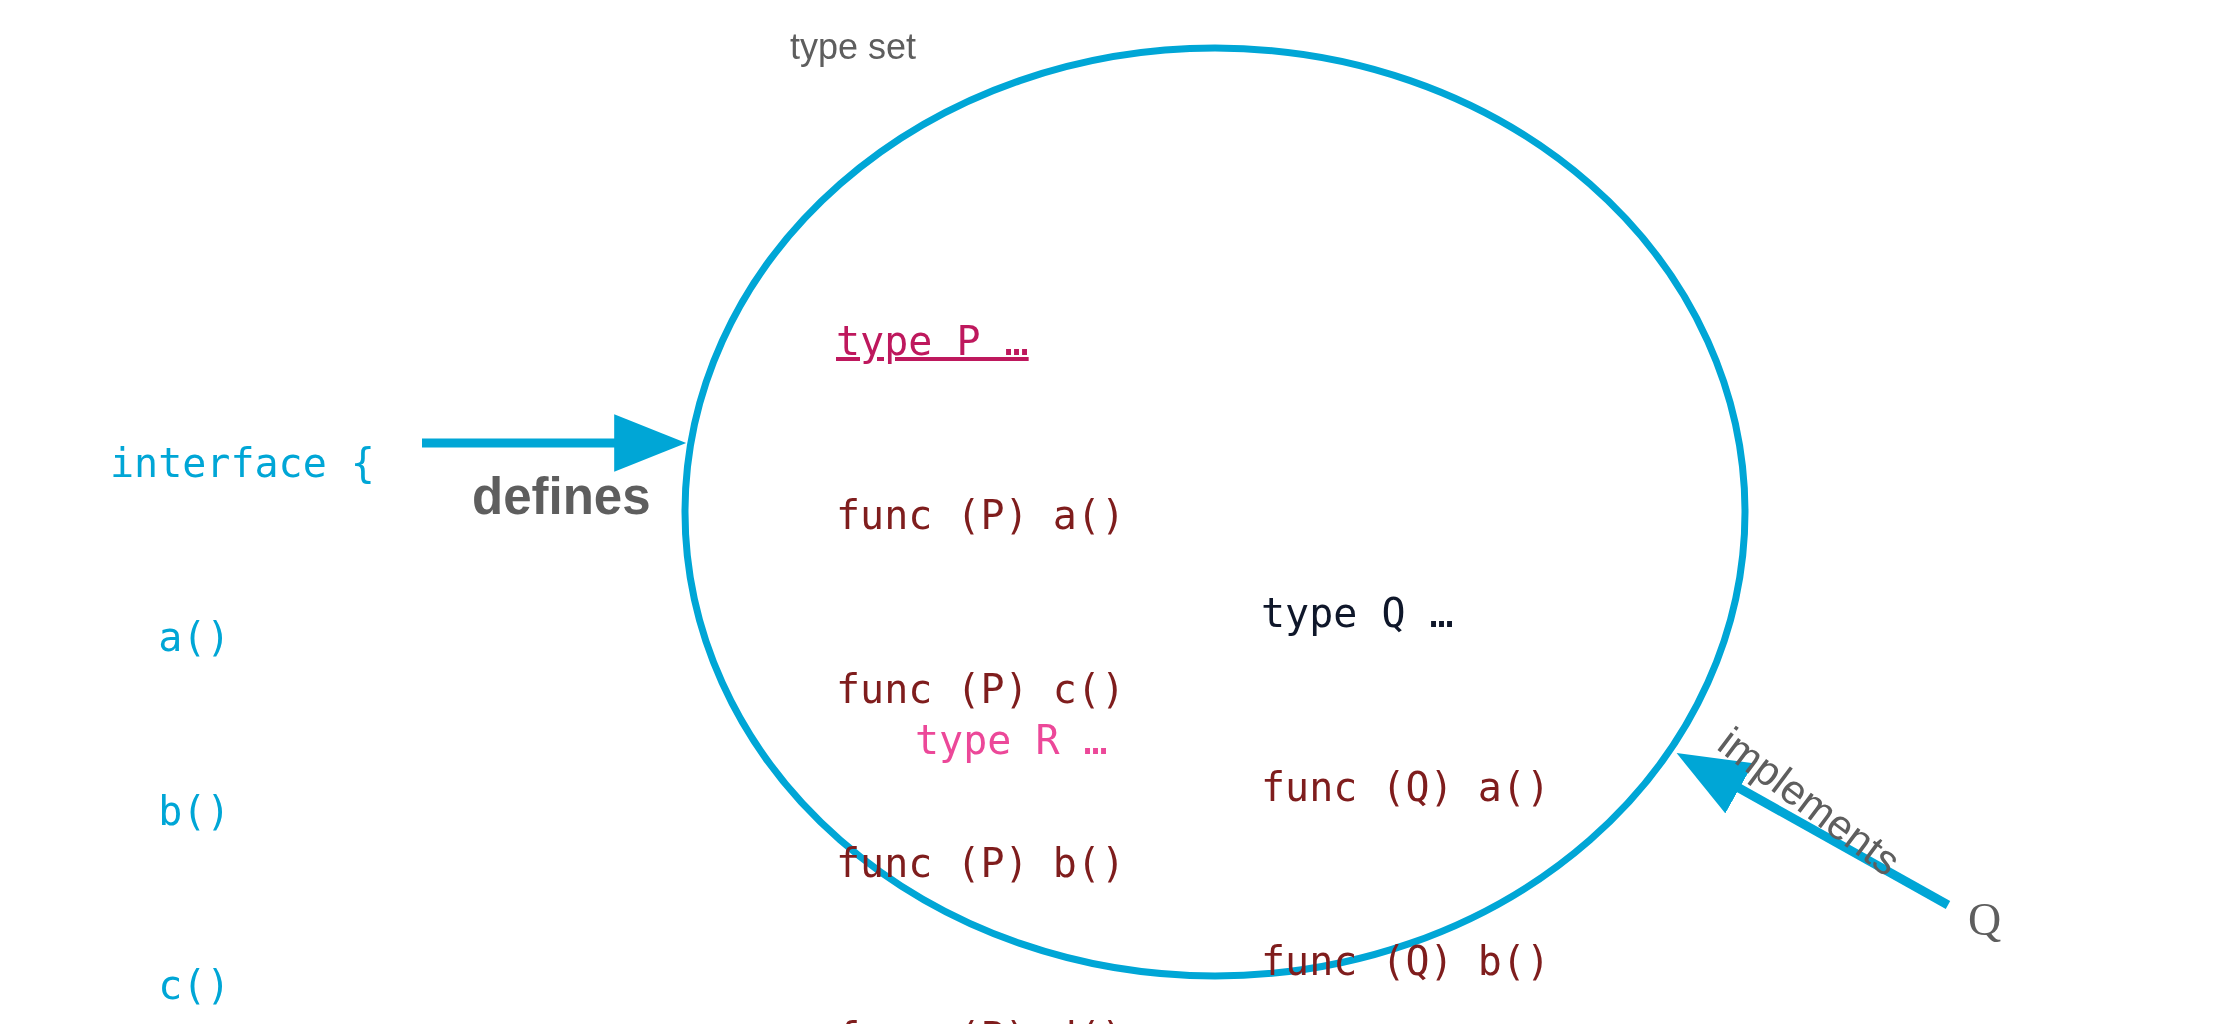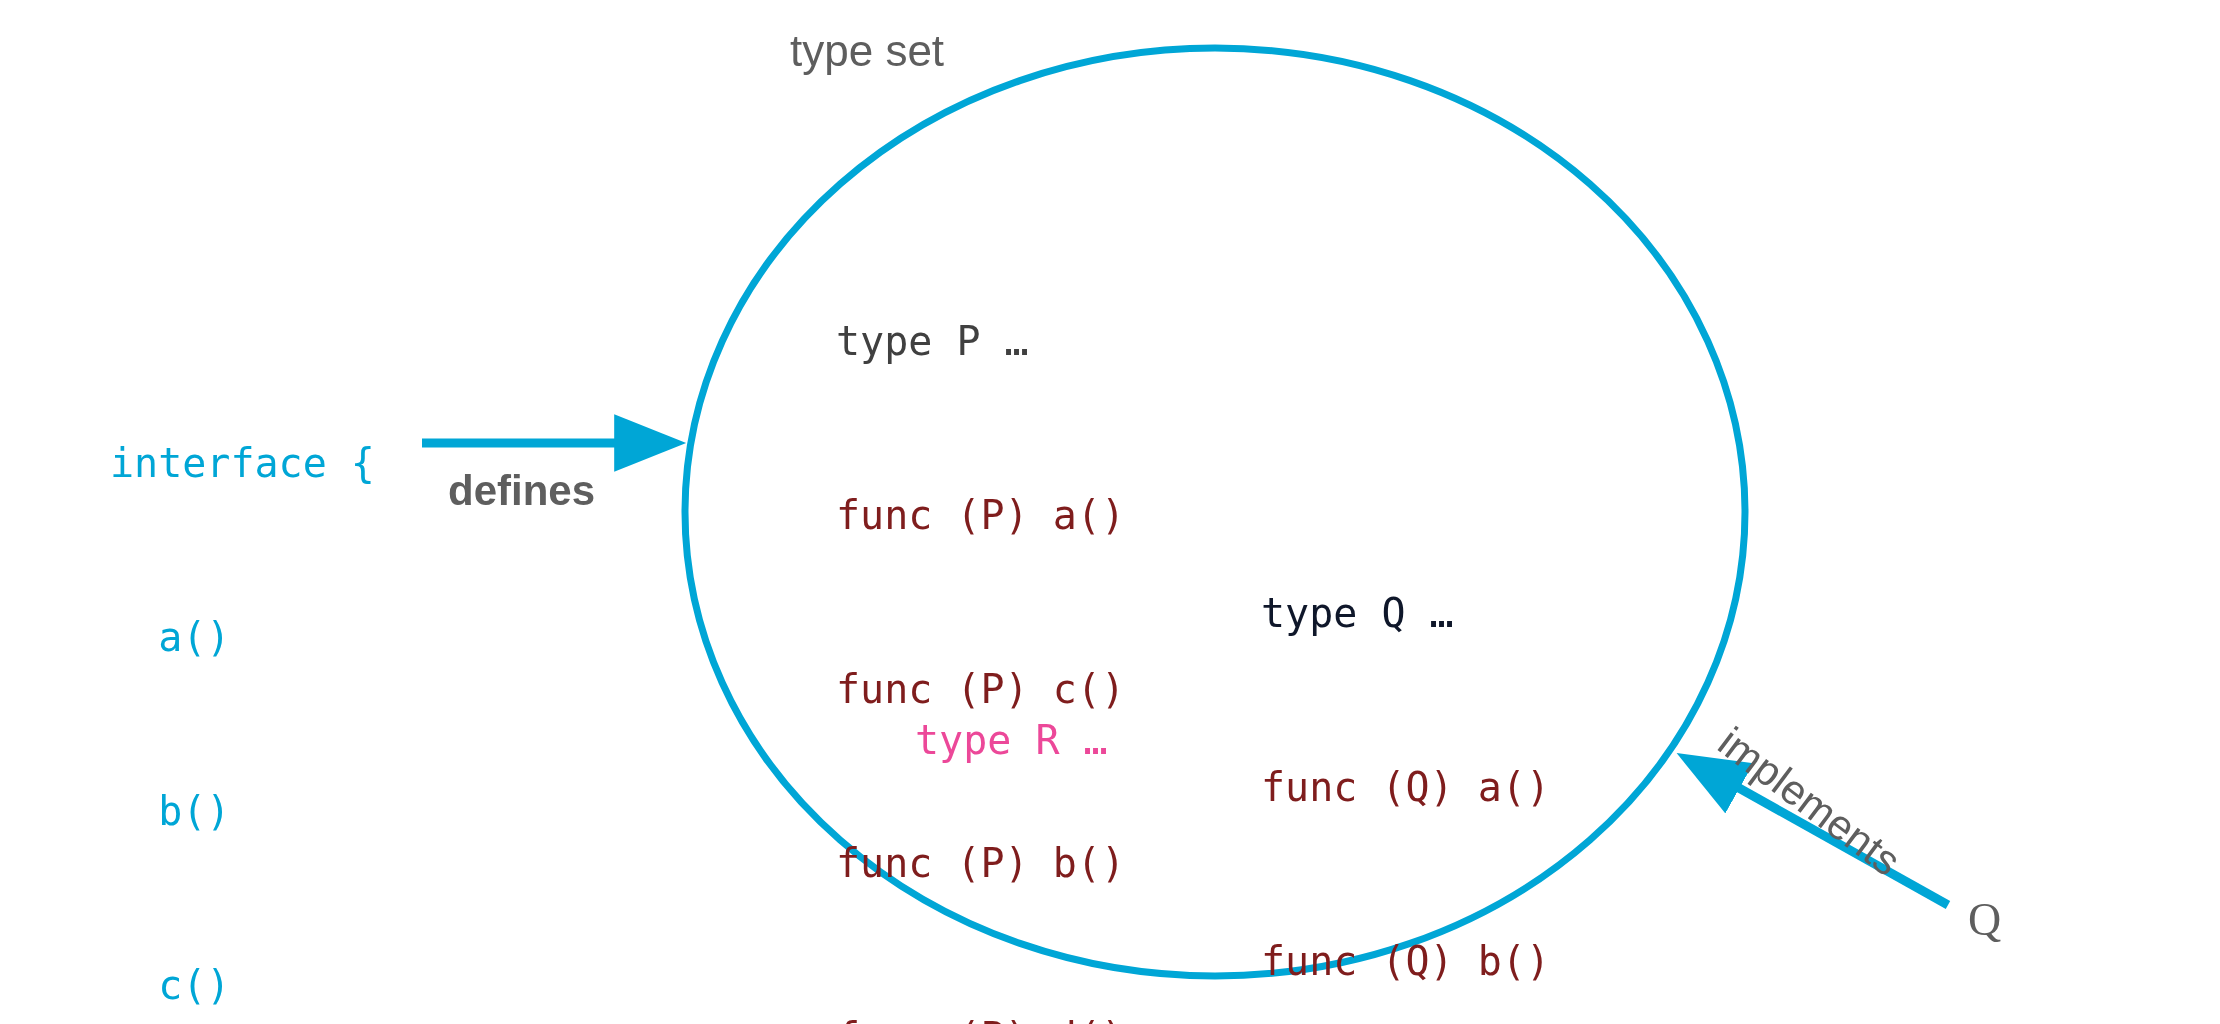--- a/index.html
+++ b/index.html
@@ -46,38 +46,38 @@
   }
   .q-block {
     left: 1261px;
     top: 468px;
   }
   .r-block {
     left: 915px;
     top: 595px;
   }
   .code-func { color: #7f1d1d; }
-  .code-type-p { color: #404040; }
+  .code-type-p { color: #be185d; text-decoration: underline; }
   .code-type-q { color: #0f172a; }
   .code-type-r { color: #ec4899; }
   .sans-label {
     position: absolute;
     font-family: "Liberation Sans", sans-serif;
     color: #5e5e5e;
     white-space: nowrap;
   }
   .lbl-typeset {
     left: 790px;
     top: 26px;
-    font-size: 44px;
+    font-size: 36px;
   }
   .lbl-defines {
-    left: 448px;
+    left: 472px;
     top: 467px;
-    font-size: 42px;
+    font-size: 51px;
     font-weight: 700;
   }
   .lbl-implements {
     left: 1738px;
     top: 718px;
     font-size: 42px;
     transform: rotate(37deg);
     transform-origin: 0 0;
   }
   .lbl-q {

